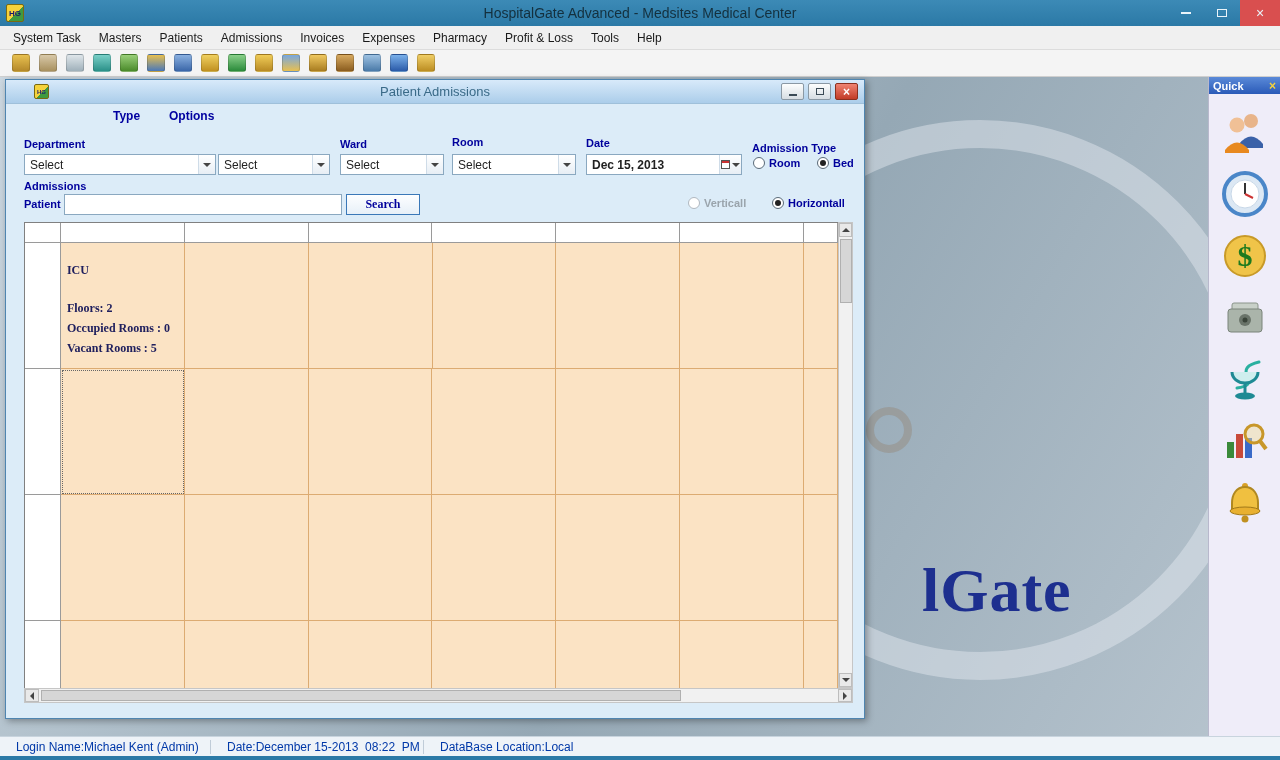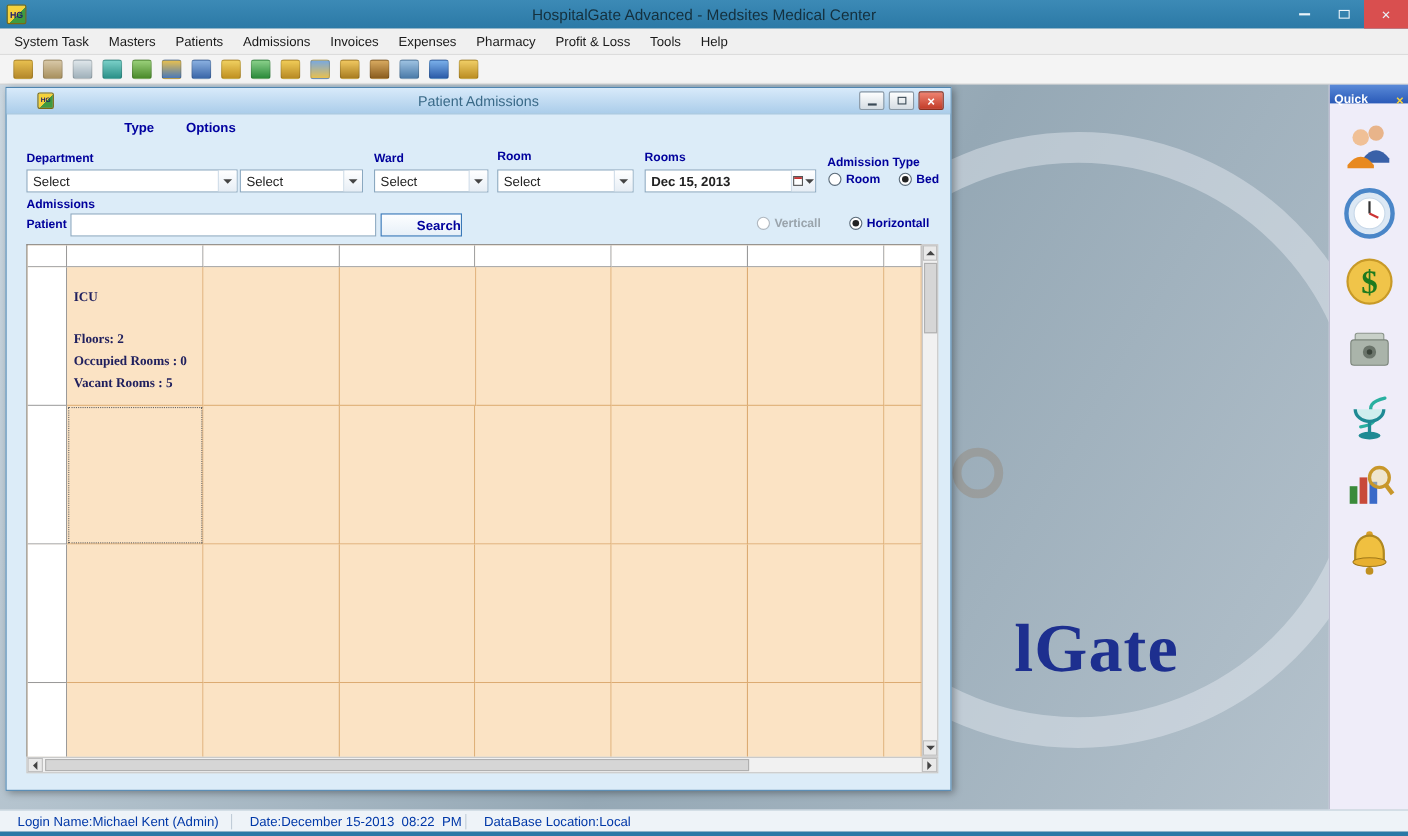--- a/index.html
+++ b/index.html
@@ -153,22 +153,21 @@
 
   #patient-input {
     position:absolute; left:58px; top:114px; width:278px; height:21px;
     border:1px solid #8aa8c0; font-size:12px; padding:0 4px;
     font-family:"Liberation Sans",sans-serif;
   }
   #search-btn {
     position:absolute; left:340px; top:114px; width:74px; height:21px;
     border:1px solid #3a78b8; background:linear-gradient(#fdfeff,#e7f0f8);
     font-size:12px; font-weight:bold; color:#00009c;
-    font-family:Liberation Sans, sans-serif;
-    text-align:right;
+    font-family:Liberation Serif, serif;
   }
 
   
   #grid {
     position:absolute; left:18px; top:142px; width:814px; height:466px;
     background:#fbe3c4; overflow:hidden;
     border-left:1px solid #808080; border-top:1px solid #808080;
   }
   .ghead { display:flex; height:20px; }
   .gh { background:#fff; border-right:1px solid #9a9a9a; border-bottom:1px solid #9a9a9a; }
@@ -197,21 +196,21 @@
   #hthumb { height:11px; width:640px; background:#d6d6d6; border:1px solid #b0b0b0; margin-left:2px; }
   #vscroll .sb-btn.bottom { position:absolute; bottom:0; left:0; }
 
   
   #quick-panel {
     position:absolute; right:0; top:77px; width:72px; height:659px;
     background:#efedf9; border-left:1px solid #b8b8cc;
   }
   #quick-header {
     height:17px; background:linear-gradient(#5a8ad8,#2a5ab8);
-    display:flex; padding:8px 4px;
+    display:flex; align-items:center; padding:0 4px;
     color:#fff; font-size:11px; font-weight:bold;
   }
   #quick-close { margin-left:auto; color:#f5d23c; font-size:12px; font-weight:bold; line-height:1; }
   .q-icon { display:block; margin:14px auto 14px auto; width:48px; height:48px; }
 
   
   #statusbar {
     position:absolute; left:0; bottom:4px; width:1280px; height:20px;
     background:#eef3f8; border-top:1px solid #c8d4de;
     display:flex; align-items:center; font-size:12px; color:#0038a8;
@@ -296,21 +295,21 @@
     </div>
   </div>
 
   <span class="pa-menu-item" style="left:107px;">Type</span>
   <span class="pa-menu-item" style="left:163px;">Options</span>
 
   <span class="flabel" style="left:18px; top:58px;">Department</span>
   <span class="flabel" style="left:212px; top:74px;">Floor</span>
   <span class="flabel" style="left:334px; top:58px;">Ward</span>
   <span class="flabel" style="left:446px; top:56px;">Room</span>
-  <span class="flabel" style="left:580px; top:57px;">Rooms</span>
+  <span class="flabel" style="left:580px; top:57px;">Date</span>
   <span class="flabel" style="left:746px; top:62px;">Admission Type</span>
 
   <div class="combo" style="left:18px; top:74px; width:192px;">
     <span class="combo-text">Select</span>
     <span class="combo-btn">
         <span class="tri-down"></span>
       </span>
   </div>
   <div class="combo" style="left:212px; top:74px; width:112px;">
     <span class="combo-text">Select</span>

